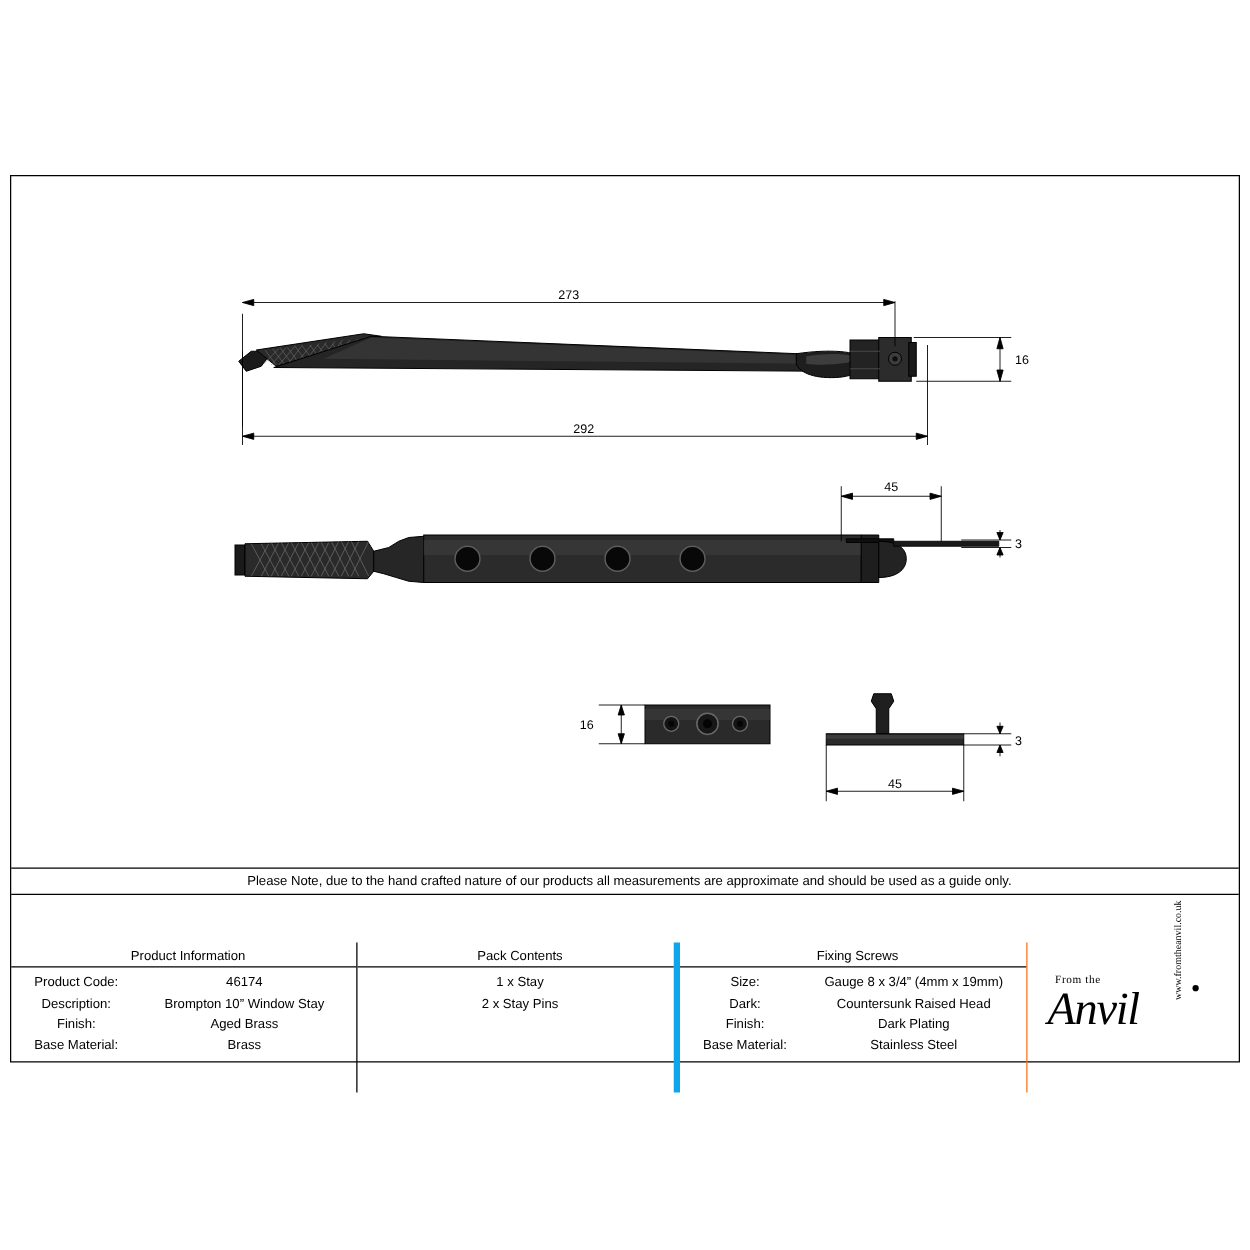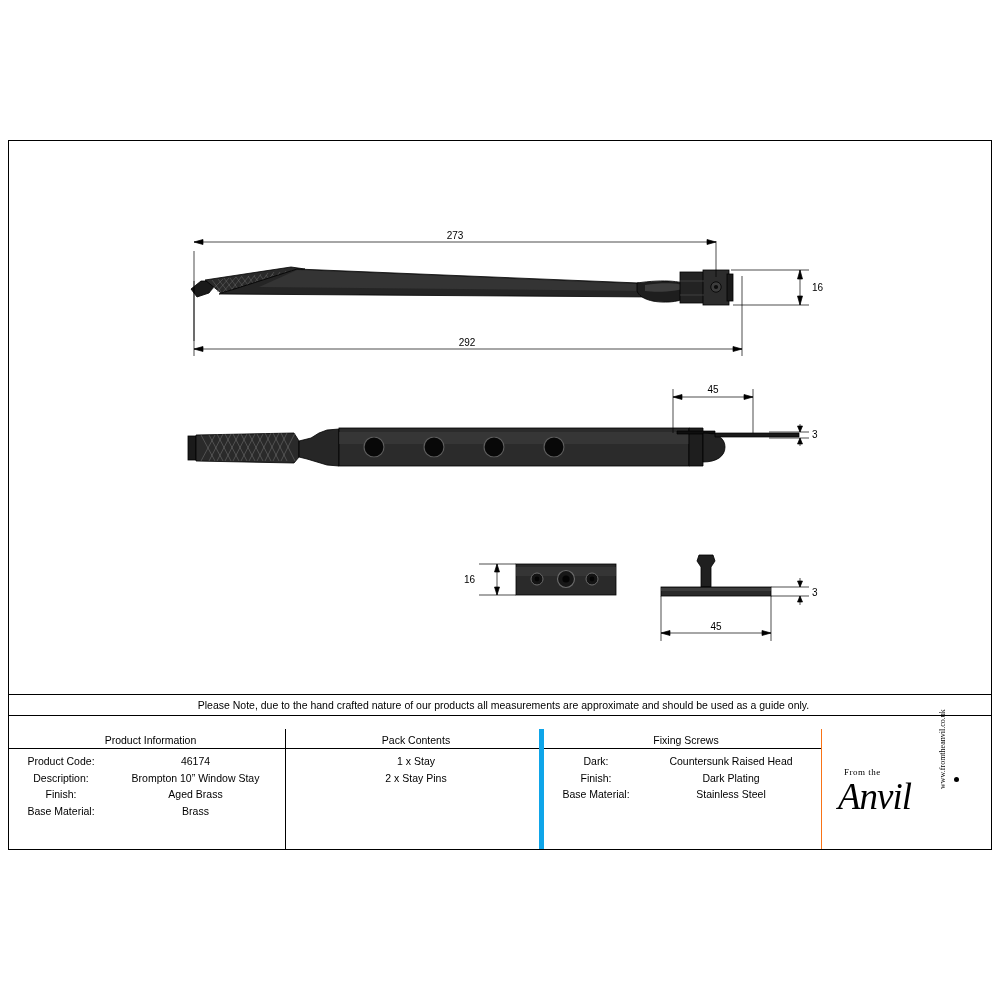--- a/index.html
+++ b/index.html
@@ -58,20 +58,21 @@
     left: 0;
     top: 588px;
     width: 982px;
     height: 120px;
     display: flex;
   }
   .panel {
     box-sizing: border-box;
     height: 120px;
     position: relative;
+    margin-top: 25px;
   }
   .panel-a { width: 277px; border-right: 1px solid #000000; }
   .panel-b { width: 258px; border-right: 5px solid #0ea5e9; }
   .panel-c { width: 278px; border-right: 1px solid #f97316; }
   .panel-d { width: 169px; }
   .panel-head {
     font-size: 10.5px;
     padding: 5px 0 0 7px;
     height: 18px;
     box-sizing: border-box;
@@ -96,21 +97,21 @@
   .plain-line {
     font-size: 10.5px;
     height: 16.5px;
     padding-left: 7px;
   }
   .plain-list { padding-top: 6px; }
   
   .logo-wrap {
     position: absolute;
     left: 0;
-    top: 16px;
+    top: 2px;
     width: 169px;
     height: 120px;
   }
   .logo-from {
     position: absolute;
     left: 22px;
     top: 22px;
     font-size: 9px;
     font-family: "Liberation Serif", serif;
     letter-spacing: 0.5px;
@@ -386,20 +387,24 @@
         <div class="plain-line">1 x Stay</div>
         <div class="plain-line">2 x Stay Pins</div>
       </div>
     </div>
 
     <div class="panel panel-c">
       <div class="panel-head">Fixing Screws</div>
       <div class="panel-head-line"></div>
       <div class="kv">
         <div class="kv-line">
+          <div class="kv-key">Size:</div>
+          <div class="kv-val">Gauge 8 x 3/4” (4mm x 19mm)</div>
+        </div>
+        <div class="kv-line">
           <div class="kv-key">Dark:</div>
           <div class="kv-val">Countersunk Raised Head</div>
         </div>
         <div class="kv-line">
           <div class="kv-key">Finish:</div>
           <div class="kv-val">Dark Plating</div>
         </div>
         <div class="kv-line">
           <div class="kv-key">Base Material:</div>
           <div class="kv-val">Stainless Steel</div>

